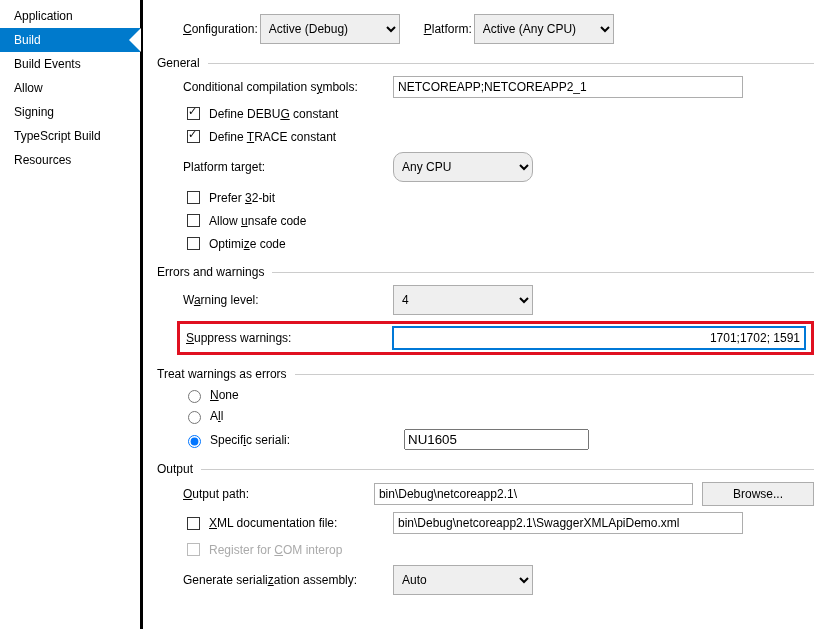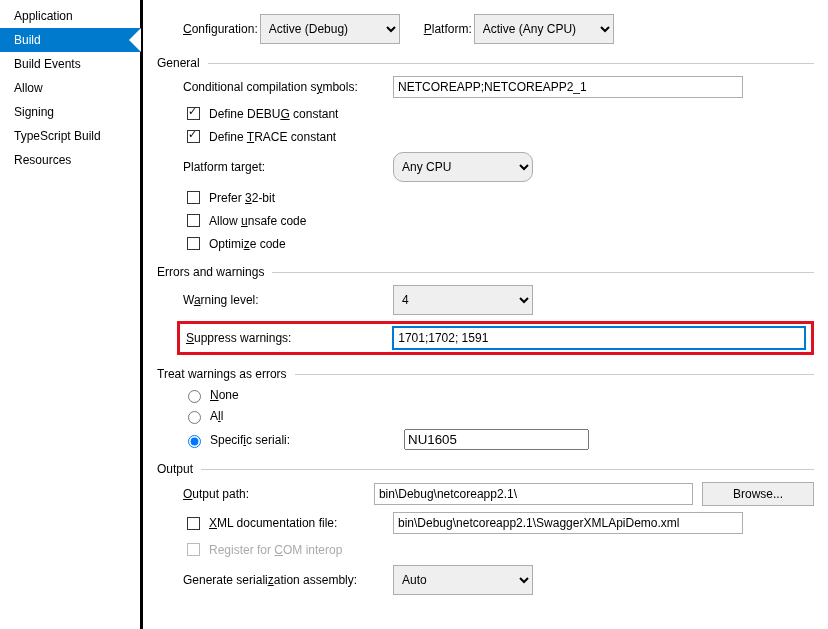--- a/index.html
+++ b/index.html
@@ -131,20 +131,21 @@
     gap: 11px;
   }
   .highlight-box .lbl { width: 210px; }
   .highlight-box input[type="text"] {
     font: inherit;
     height: 22px;
     padding: 0 4px;
     border: 1px solid #0078d7;
     outline: 1px solid #0078d7;
     width: 440px;
+    text-align: right;
   }
   .btn {
     font: inherit;
     border: 1px solid #adadad;
     background: #efefef;
     height: 24px;
     padding: 0 30px;
     cursor: pointer;
   }
   .u { text-decoration: underline; }

